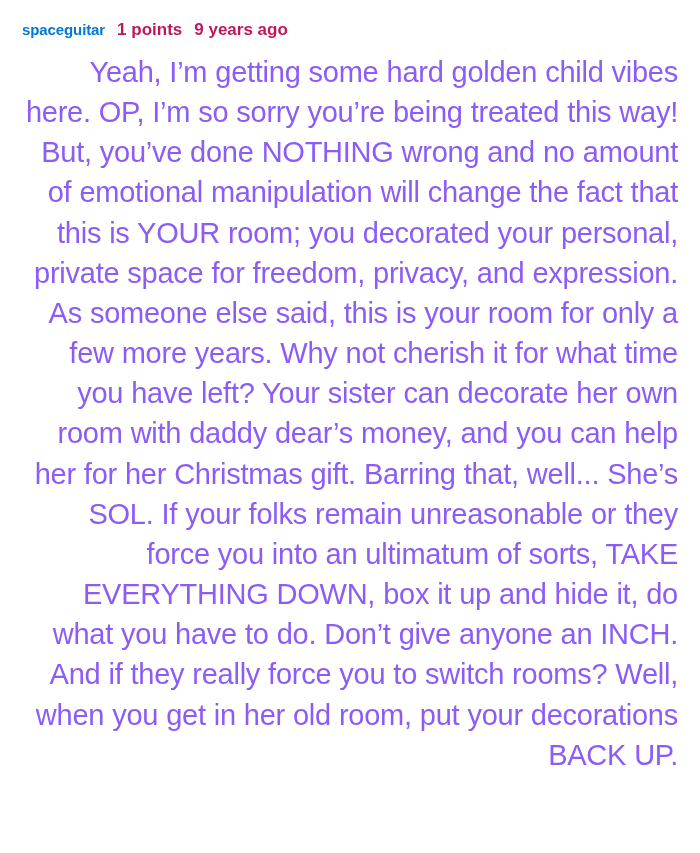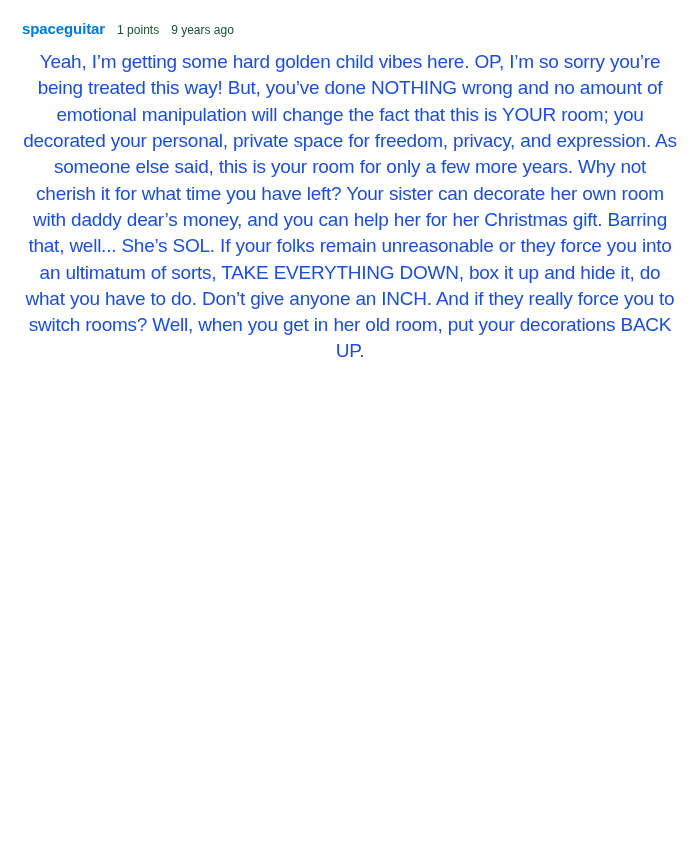--- a/index.html
+++ b/index.html
@@ -28,30 +28,31 @@
     margin-bottom: 12px;
     white-space: nowrap;
   }
   .author {
     color: #0079d3;
     font-size: 15px;
     font-weight: bold;
     letter-spacing: -0.1px;
   }
   .points, .timestamp {
-    color: #14532d;
-    font-size: 12px;
+    color: #be185d;
+    font-size: 17px;
+    font-weight: bold;
   }
   .comment-body {
-    font-size: 19px;
+    font-size: 29px;
     line-height: 1.385;
-    color: #1d4ed8;
+    color: #8b5cf6;
     letter-spacing: -0.25px;
     word-spacing: 0.2px;
-    text-align: center;
+    text-align: right;
   }
 </style>
 </head>
 <body>
 
 <div class="comment">
   <div class="comment-meta">
     <span class="author">spaceguitar</span>
     <span class="points">1 points</span>
     <span class="timestamp">9 years ago</span>

